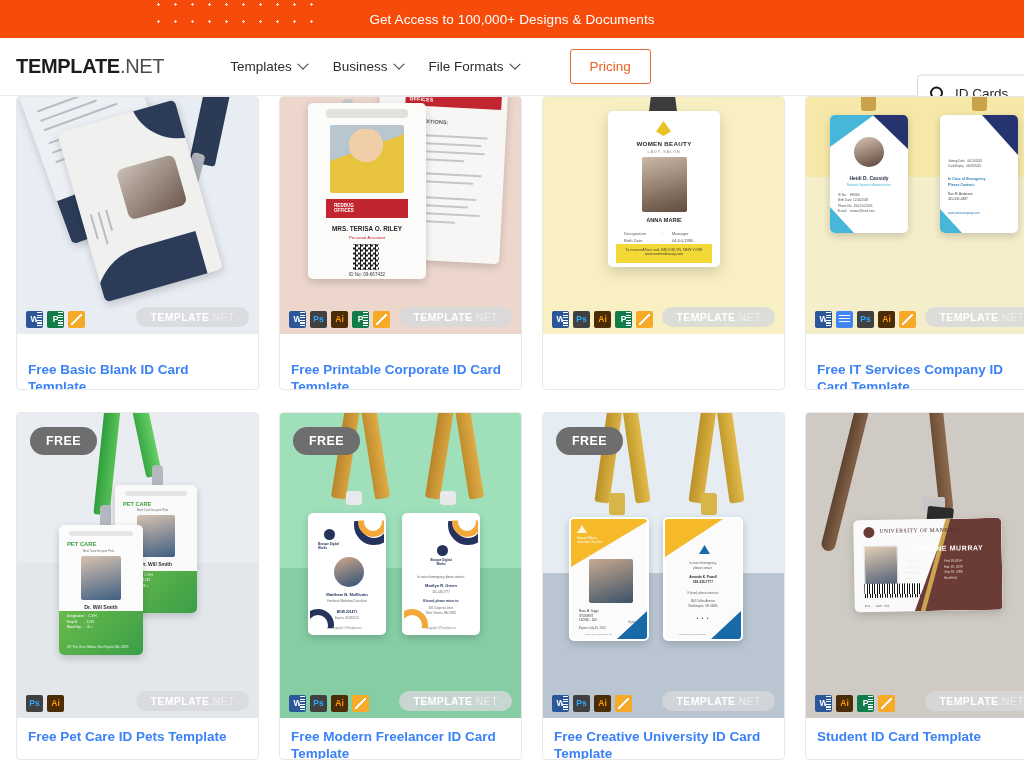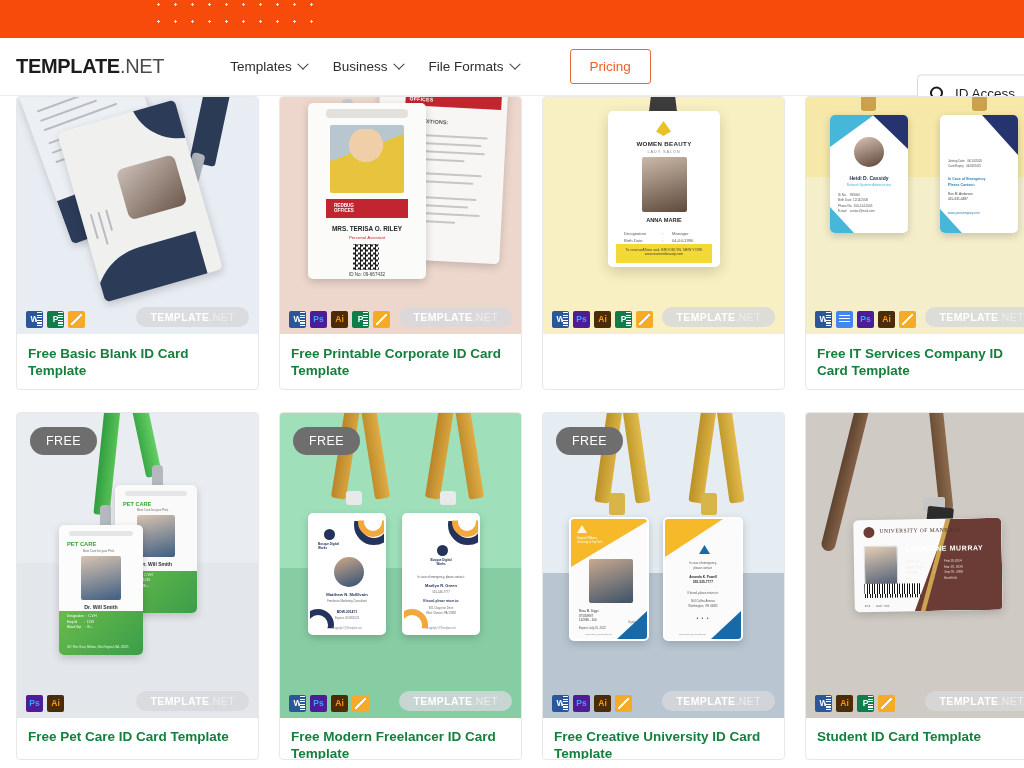--- a/index.html
+++ b/index.html
@@ -153,21 +153,21 @@
   }
   .card-row1 .thumb { height: 237px; }
   .card-row2 .thumb { height: 305px; }
 
   .free-badge {
     position: absolute;
     left: 13px; top: 14px;
     background: #6e6e6e;
     color: #ffffff;
     font-size: 12.5px;
-    font-weight: normal;
+    font-weight: bold;
     letter-spacing: .4px;
     padding: 7px 16px;
     border-radius: 16px;
     z-index: 6;
   }
   .wm {
     position: absolute;
     right: 9px; bottom: 7px;
     background: rgba(215,216,220,.82);
     border-radius: 12px;
@@ -200,39 +200,39 @@
   .fmt-word { background: #2b579a; }
   .fmt-word::after {
     content:""; position:absolute; right:1px; top:1px; bottom:1px; width:5px;
     background: repeating-linear-gradient(#fff 0 1.2px, #2b579a 1.2px 2.6px);
   }
   .fmt-gdoc { background: #4285f4; }
   .fmt-gdoc::after {
     content:""; position:absolute; left:3px; right:3px; top:4px; height:1.3px;
     background:#fff; box-shadow: 0 3px 0 #fff, 0 6px 0 #fff;
   }
-  .fmt-ps { background: #4c1d95; color: #31a8ff; }
+  .fmt-ps { background: #404040; color: #31a8ff; }
   .fmt-ai { background: #4b2c08; color: #ff9a00; }
   .fmt-pub { background: #0f7c4a; }
   .fmt-pub::after {
     content:""; position:absolute; right:1px; top:1px; bottom:1px; width:5px;
     background: repeating-linear-gradient(#fff 0 1.2px, #0f7c4a 1.2px 2.6px);
   }
   .fmt-pencil { background: #f7a928; }
   .fmt-pencil::after {
     content:""; position:absolute; left:3px; top:3px;
     width:11px; height:11px;
     background: linear-gradient(135deg, transparent 44%, #fff 45%, #fff 56%, transparent 57%);
   }
 
   .card-title {
-    padding: 12px 11px 0 11px;
+    padding: 28px 11px 0 11px;
     font-size: 13.5px;
     line-height: 16.5px;
-    color: #15803d;
+    color: #3b82f6;
     font-weight: bold;
   }
   .card-row2 .card-title { padding-top: 11px; }
 
   
   .scene { position: absolute; inset: 0; }
   .idcard {
     position: absolute;
     background: #fdfdfd;
     border-radius: 5px;
@@ -242,20 +242,21 @@
   .lanyard { position: absolute; border-radius: 3px; }
   .photo { position: absolute; border-radius: 2px; background: #9aa3ad; overflow: hidden; }
   .ln { position: absolute; background: #b9bcc2; border-radius: 1px; height: 2px; }
   .clip { position:absolute; background:#c9ccd1; border-radius:2px; }
 </style>
 </head>
 <body>
 
 <div class="promo-banner">
   <div class="promo-dots"></div>
+  <div class="promo-text">Get Access to 100,000+ Designs &amp; Documents</div>
 </div>
 
 <div class="site-header">
   <div class="brand">
     <span class="brand-bold">TEMPLATE</span><span class="brand-light">.NET</span>
   </div>
 
   <div class="nav">
     <div class="nav-item">
       <span>Templates</span>
@@ -267,21 +268,21 @@
     </div>
     <div class="nav-item">
       <span>File Formats</span>
       <span class="caret"></span>
     </div>
     <button class="pricing-btn">Pricing</button>
   </div>
 
   <div class="search-wrap">
     <span class="mag"></span>
-    <span class="search-text">ID Access</span>
+    <span class="search-text">ID Cards</span>
   </div>
 </div>
 
 <div class="grid">
 
   <div class="card card-row1">
     <div class="thumb" style="background:#e8ecf3">
       <div class="scene">
         <div class="lanyard" style="left:180px;top:-10px;width:26px;height:78px;background:#2b3a55;transform:rotate(12deg);"></div>
         <div class="clip" style="left:172px;top:56px;width:13px;height:30px;background:#b0b4ba;border-radius:4px;transform:rotate(15deg);"></div>
@@ -449,21 +450,21 @@
           <div style="position:absolute;left:8px;bottom:6px;font-size:2.6px;color:#e9f5e6;">487, Pine Chest, Mellows, West Virginia USA - 28495</div>
         </div>
       </div>
       <div class="free-badge">FREE</div>
       <div class="fmt-row">
         <span class="fmt fmt-ps">Ps</span>
         <span class="fmt fmt-ai">Ai</span>
       </div>
       <div class="wm"><span>TEMPLATE</span><i>.NET</i></div>
     </div>
-    <div class="card-title">Free Pet Care ID Card Template</div>
+    <div class="card-title">Free Pet Care ID Pets Template</div>
   </div>
 
   <div class="card card-row2">
     <div class="thumb" style="background:#9fe0bb">
       <div class="scene">
         <div style="position:absolute;left:0;right:0;top:155px;bottom:0;background:#86cda4;"></div>
         <div class="lanyard" style="left:58px;top:-6px;width:15px;height:92px;background:linear-gradient(90deg,#b98529,#d9a33f);transform:rotate(9deg);"></div>
         <div class="lanyard" style="left:88px;top:-6px;width:15px;height:92px;background:linear-gradient(90deg,#c08d2c,#e0ac46);transform:rotate(-9deg);"></div>
         <div class="lanyard" style="left:152px;top:-6px;width:15px;height:92px;background:linear-gradient(90deg,#b98529,#d9a33f);transform:rotate(9deg);"></div>
         <div class="lanyard" style="left:182px;top:-6px;width:15px;height:92px;background:linear-gradient(90deg,#c08d2c,#e0ac46);transform:rotate(-9deg);"></div>

